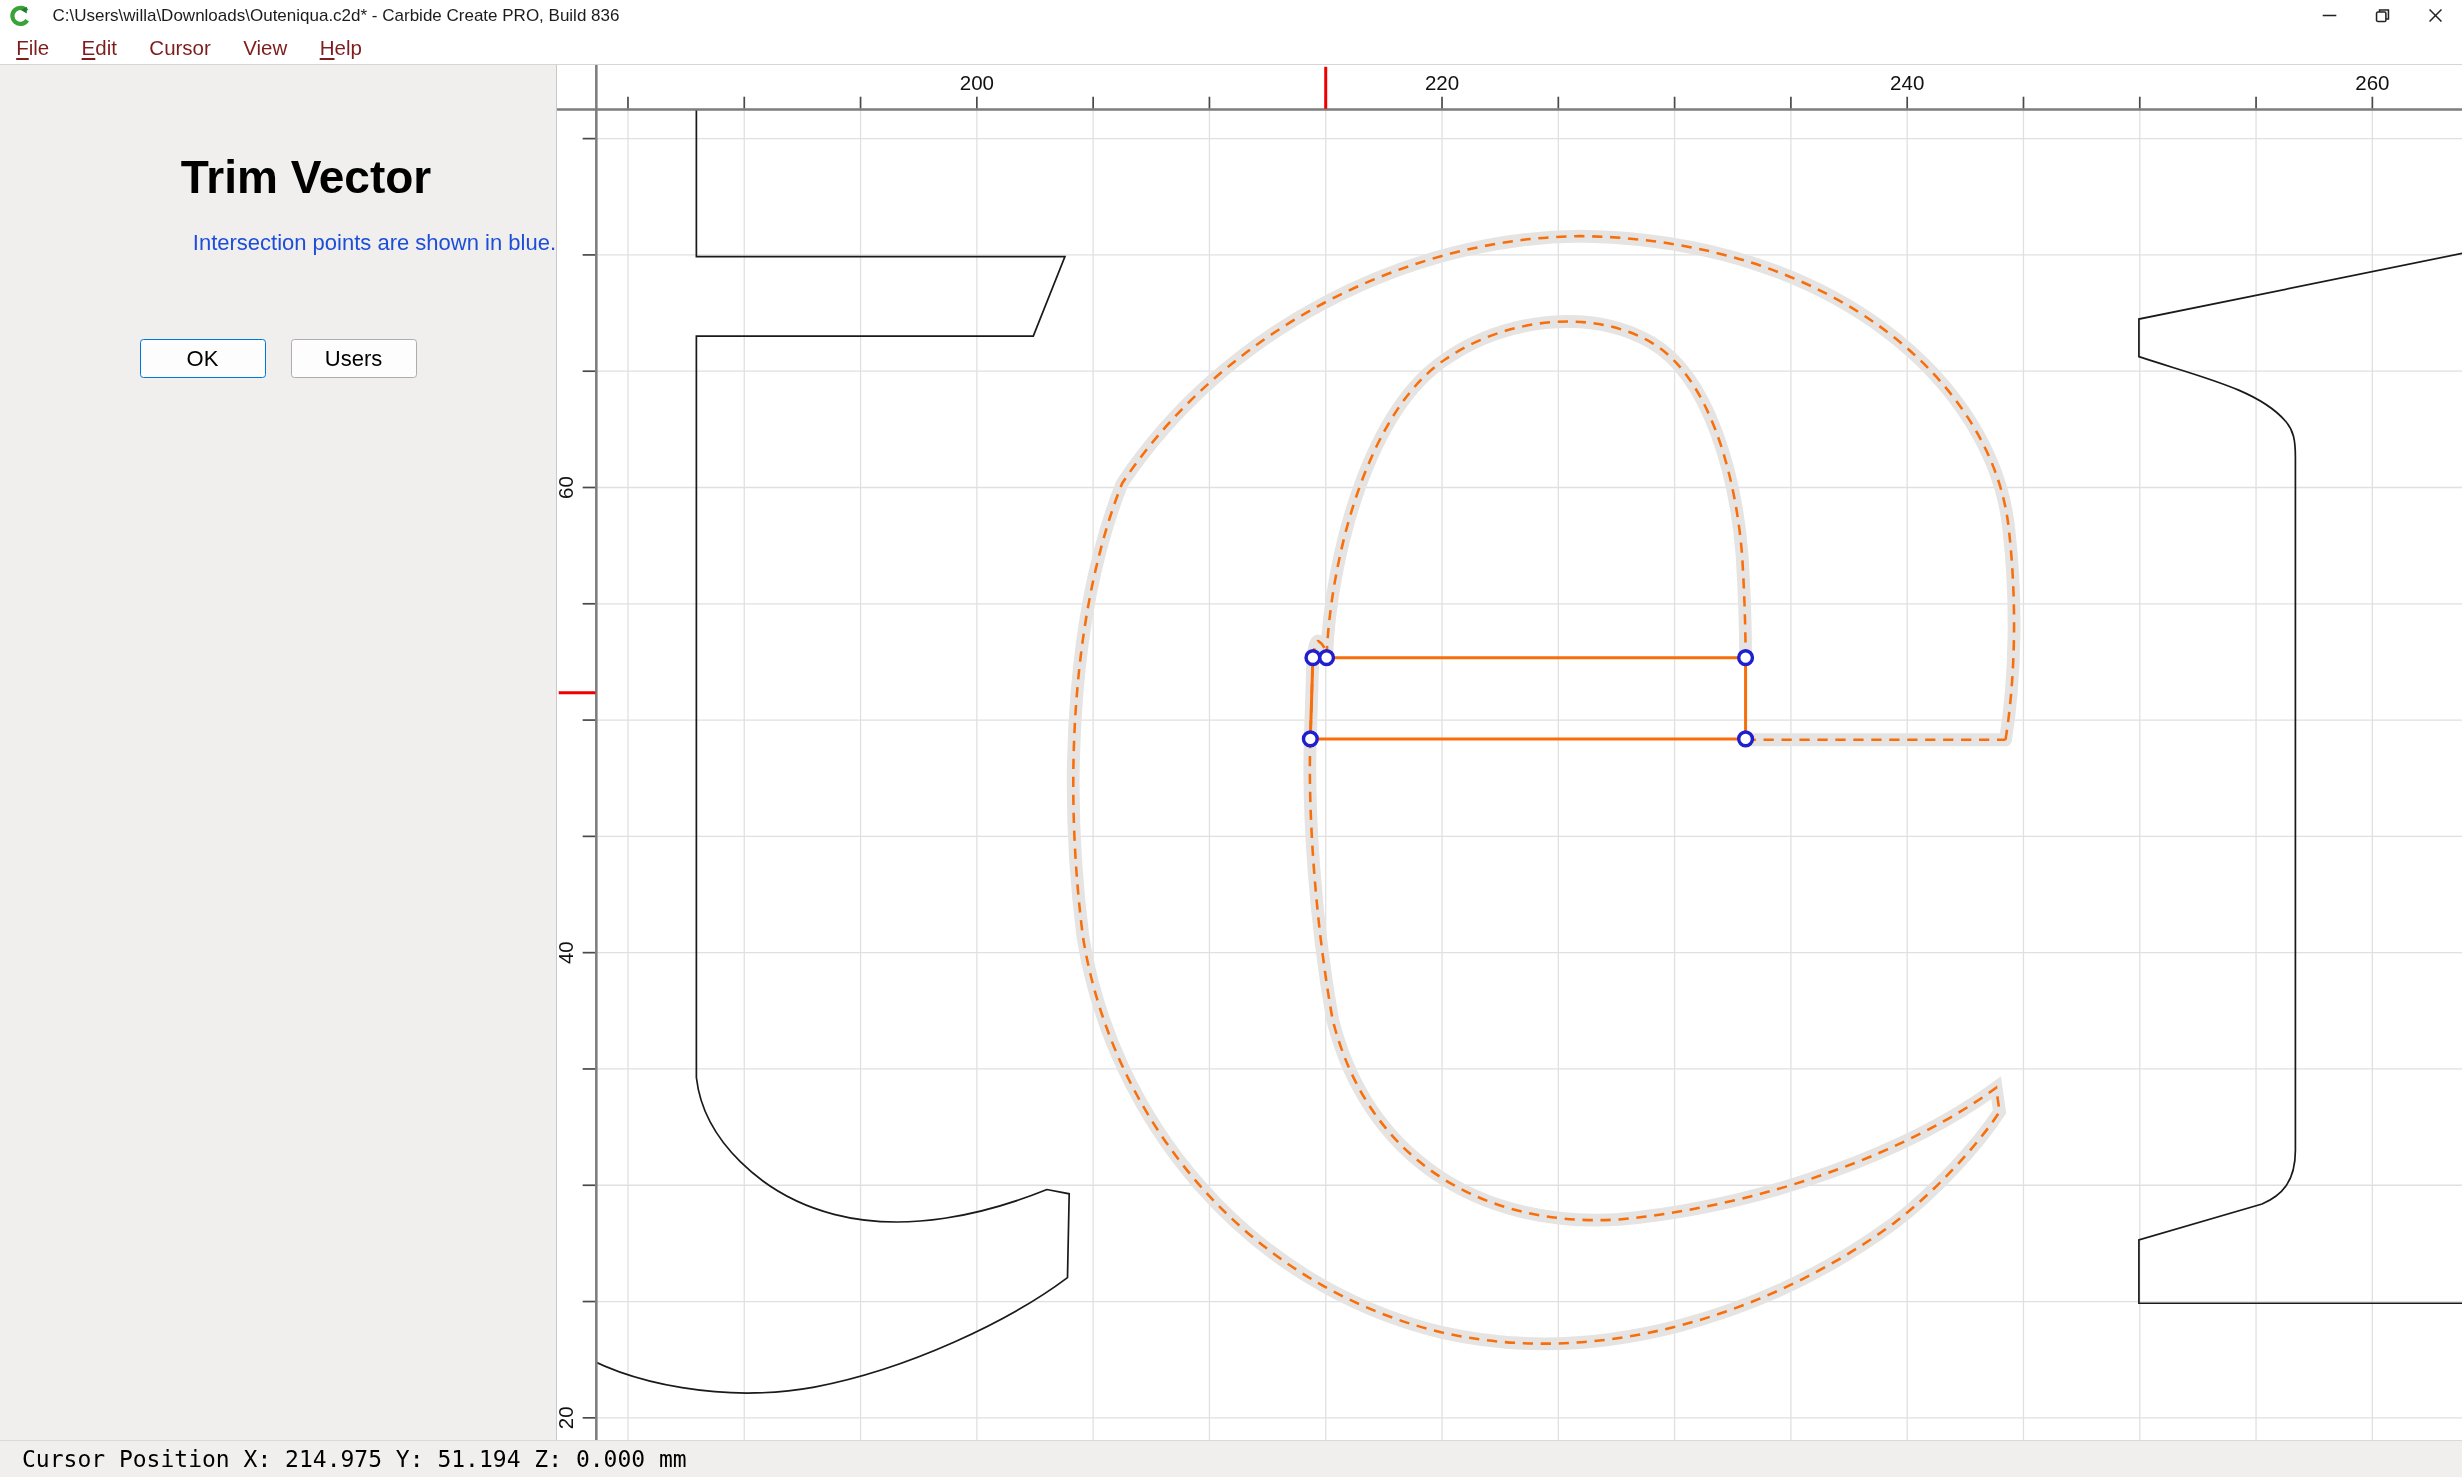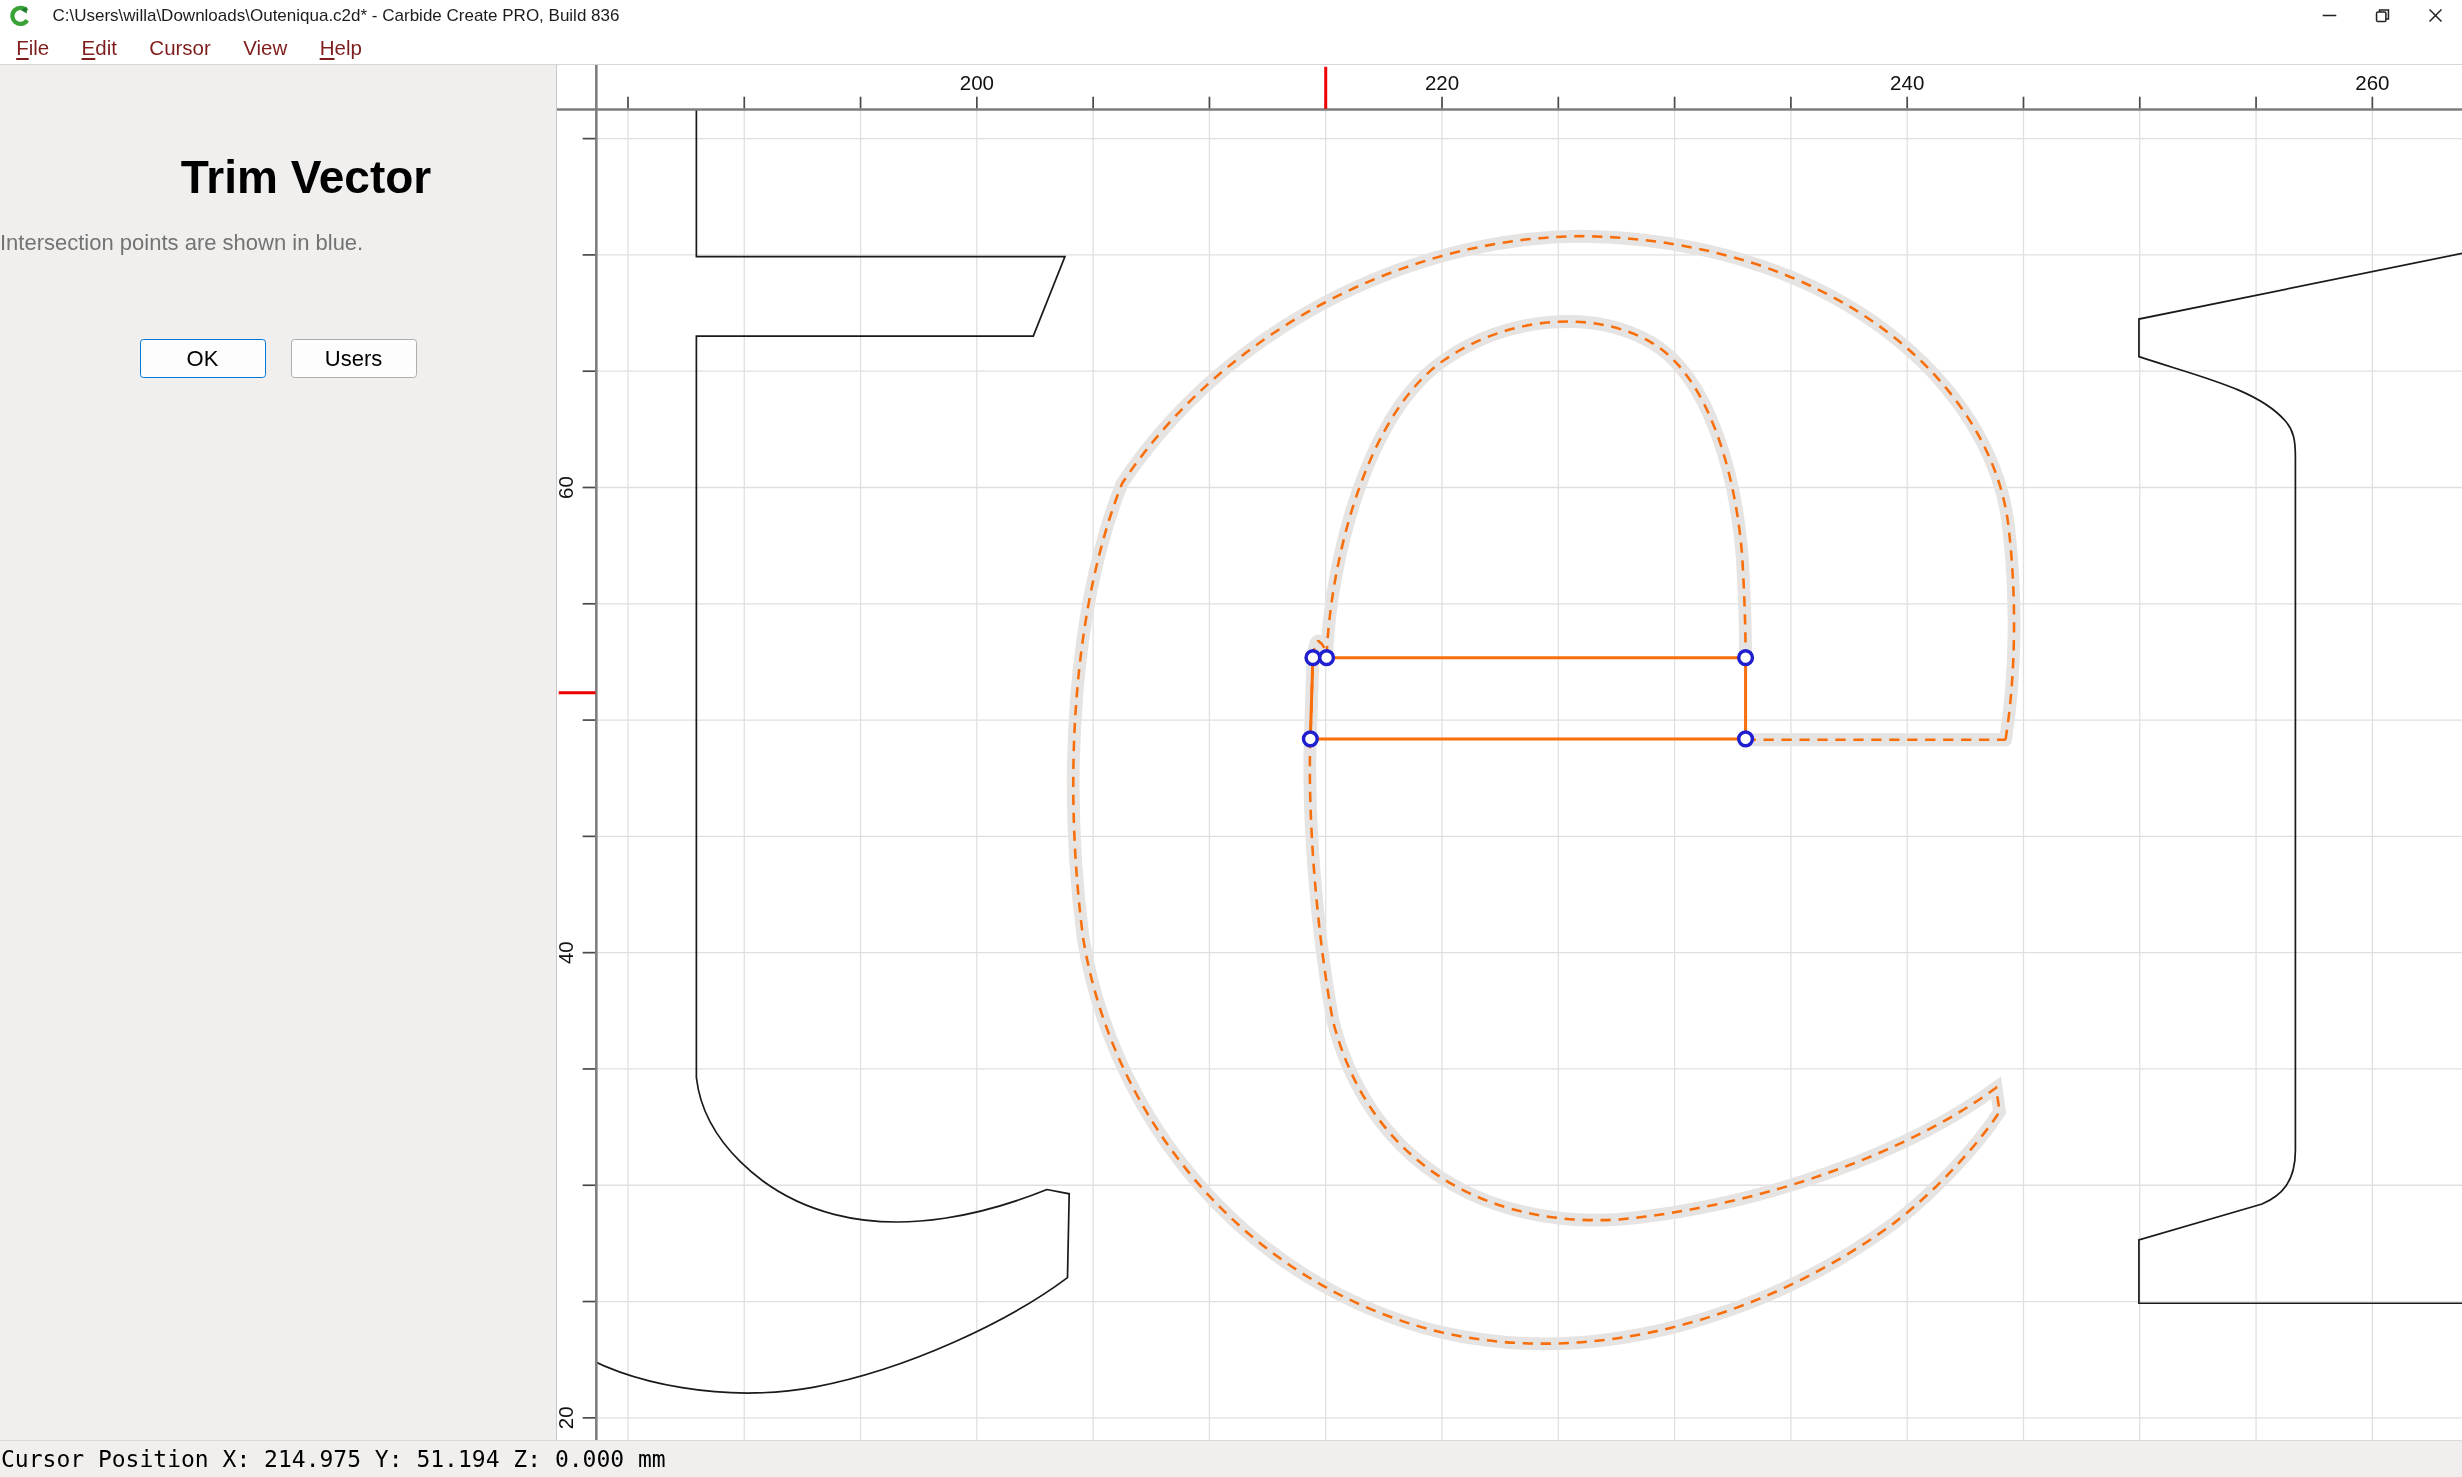--- a/index.html
+++ b/index.html
@@ -15,22 +15,22 @@
   
   .menubar{position:absolute;left:0;top:31px;width:2462px;height:34px;background:#ffffff;
            border-bottom:0.9px solid #d6d6d6;display:flex;align-items:center;box-sizing:border-box;}
   .menu-item{font-size:20.5px;color:#7f1d1d;padding:0 16.2px;}
   .menu-item u{text-underline-offset:2.6px;}
   
   .panel{position:absolute;left:0;top:65px;width:557px;height:1376px;background:#f0efee;
          border-right:0.9px solid #c9c9c9;box-sizing:border-box;}
   .panel-title{position:absolute;top:85px;left:0;width:100%;text-align:center;
                font-size:46px;font-weight:bold;color:#000;padding-left:28px;}
-  .panel-instructions{position:absolute;top:159px;left:0;width:100%;text-align:left;
-               font-size:22px;color:#737373;line-height:38px;}
+  .panel-instructions{position:absolute;top:159px;left:0;width:100%;text-align:right;
+               font-size:22px;color:#1d4ed8;line-height:38px;}
   .panel-buttons{position:absolute;top:274px;left:0;width:100%;display:flex;
                justify-content:center;gap:25px;}
   .btn{width:126px;height:39px;display:flex;align-items:center;justify-content:center;
        font-size:22px;color:#000;background:#fdfdfd;border:0.9px solid #adadad;border-radius:3.4px;
        box-sizing:border-box;}
   .btn-ok{border:1.7px solid #0078d7;}
   
   #canvas-svg{position:absolute;left:557px;top:65px;width:1906px;height:1376px;display:block;}
   .grid-line{stroke:var(--grid);stroke-width:1.5;}
   .black-letter{stroke:var(--letter);stroke-width:2;fill:none;}
@@ -39,21 +39,21 @@
   .osolid{stroke:var(--orange);stroke-width:3.5;fill:none;}
   .node{stroke:var(--node);stroke-width:4;fill:#ffffff;}
   .ruler-bg{fill:#ffffff;}
   .ruler-line{stroke:var(--rulerline);stroke-width:3;}
   .tick{stroke:var(--tick);stroke-width:2;}
   .ruler-label{fill:#111;font-size:24px;font-family:"Liberation Sans",sans-serif;}
   .cursor-mark{stroke:var(--red);stroke-width:3.5;}
   
   .statusbar{position:absolute;left:0;bottom:0;width:2462px;height:37px;background:#f0efee;
              border-top:0.9px solid #d9d9d9;display:flex;align-items:center;box-sizing:border-box;
-             font-family:"DejaVu Sans Mono",monospace;font-size:23px;color:#000;padding-left:1px;}
+             font-family:"DejaVu Sans Mono",monospace;font-size:23px;color:#000;padding-left:22px;}
 </style>
 </head>
 <body>
 
 <div id="stage">
 
   <div class="titlebar">
     <svg class="app-logo" viewBox="0 0 26 26">
       <path d="M 21 7 A 9.5 9.5 0 1 0 21.5 18" fill="none" stroke="#3aa338" stroke-width="5"></path>
       <path d="M 21 2 L 21 10 L 14 6 Z" fill="#1e7e2e"></path>

